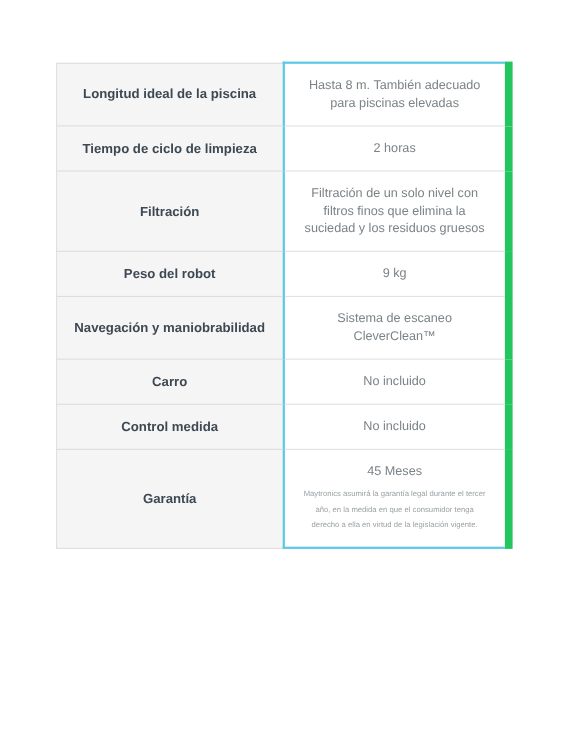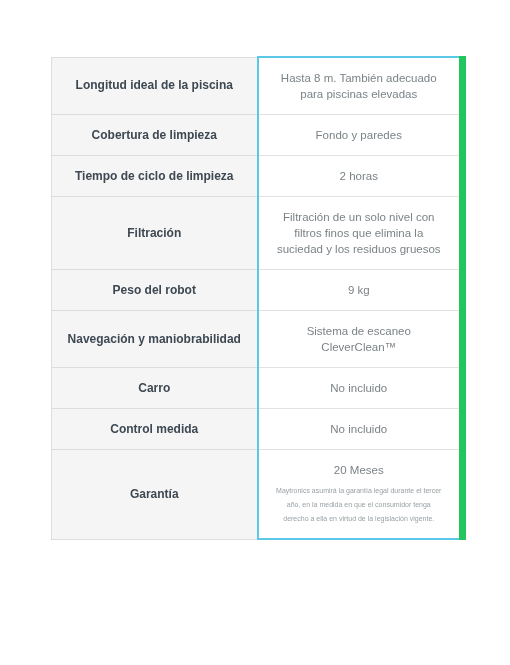--- a/index.html
+++ b/index.html
@@ -110,26 +110,20 @@
 
   <table class="spec-table">
     <tbody>
         <tr>
           <td class="cell-label">Longitud ideal de la piscina</td>
           <td class="cell-value">
             <span class="value-main">Hasta 8 m. También adecuado para piscinas elevadas</span>
           </td>
         </tr>
         <tr>
-          <td class="cell-label">Cobertura de limpieza</td>
-          <td class="cell-value">
-            <span class="value-main">Fondo y paredes</span>
-          </td>
-        </tr>
-        <tr>
           <td class="cell-label">Tiempo de ciclo de limpieza</td>
           <td class="cell-value">
             <span class="value-main">2 horas</span>
           </td>
         </tr>
         <tr>
           <td class="cell-label">Filtración</td>
           <td class="cell-value">
             <span class="value-main">Filtración de un solo nivel con filtros finos que elimina la suciedad y los residuos gruesos</span>
           </td>
@@ -154,20 +148,20 @@
         </tr>
         <tr>
           <td class="cell-label">Control medida</td>
           <td class="cell-value">
             <span class="value-main">No incluido</span>
           </td>
         </tr>
         <tr>
           <td class="cell-label">Garantía</td>
           <td class="cell-value">
-            <span class="value-main">20 Meses</span>
+            <span class="value-main">45 Meses</span>
             <span class="value-fineprint">Maytronics asumirá la garantía legal durante el tercer año, en la medida en que el consumidor tenga derecho a ella en virtud de la legislación vigente.</span>
           </td>
         </tr>
       </tbody>
   </table>
 
 </div>
 
 </body></html>

